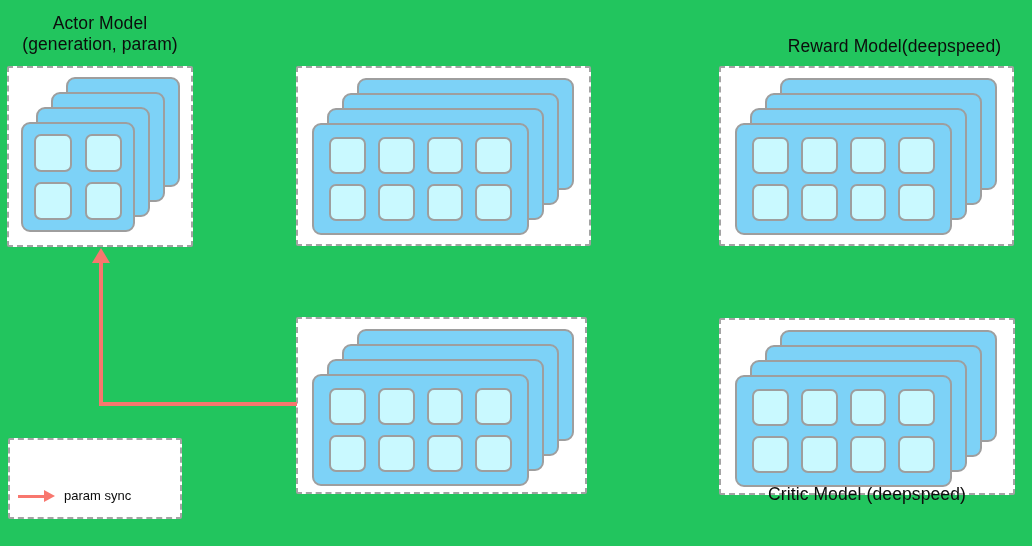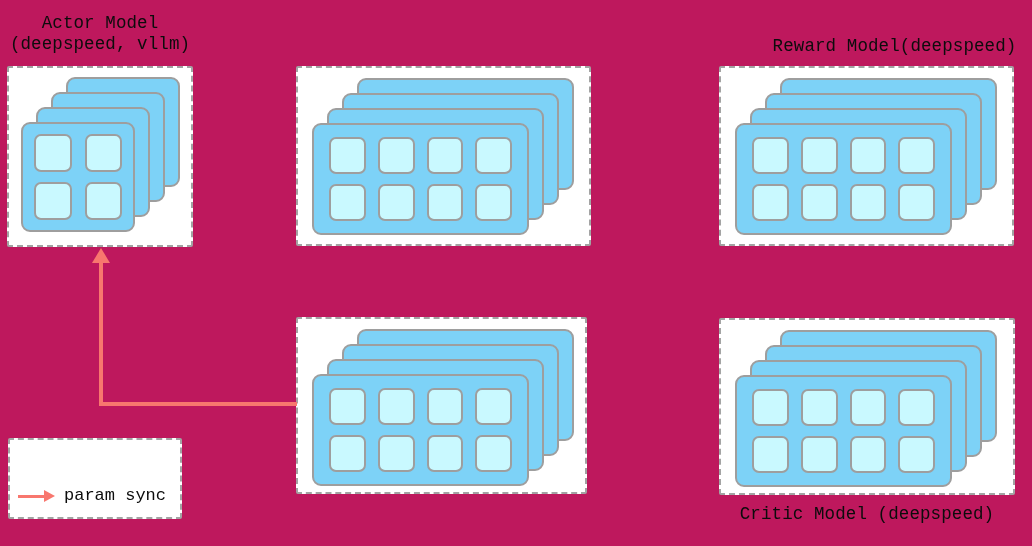--- a/index.html
+++ b/index.html
@@ -13,23 +13,22 @@
   * { margin: 0; padding: 0; box-sizing: border-box; }
   html, body { background: #ffffff; }
   body {
     font-family: "Liberation Sans", "DejaVu Sans", sans-serif;
     color: var(--c-text);
   }
   .canvas {
     position: relative;
     width: 1032px;
     height: 546px;
-    background: #be185d;
+    background: #22c55e;
     overflow: hidden;
-    font-family: Liberation Mono, monospace;
   }
   .model-title {
     position: absolute;
     text-align: center;
     font-size: 17.5px;
     line-height: 21px;
     color: var(--c-text);
     letter-spacing: 0.1px;
   }
   .model-title span { display: block; }
@@ -67,33 +66,33 @@
   }
   .arrow-head-right {
     position: absolute;
     width: 0; height: 0;
     border-top: 6px solid transparent;
     border-bottom: 6px solid transparent;
     border-left: 11px solid var(--c-arrow);
   }
   .legend-label {
     position: absolute;
-    font-size: 17px;
+    font-size: 13px;
     line-height: 20px;
     color: var(--c-text);
   }
 </style>
 </head>
 <body>
 
 <div class="canvas">
 
   <div class="model-title" style="left:2px; top:13px; width:196px;">
     <span>Actor Model</span>
-    <span>(deepspeed, vllm)</span>
+    <span>(generation, param)</span>
   </div>
   <div class="dashed-box" style="left:7px; top:66px; width:186px; height:181px;">
     <div class="stack small" style="left:12px; top:9px; width:159px; height:155px;">
         <div class="gpu-card" style="left: 45px; top: 0px;"></div>
         <div class="gpu-card" style="left: 30px; top: 15px;"></div>
         <div class="gpu-card" style="left: 15px; top: 30px;"></div>
         <div class="gpu-card front" style="left: 0px; top: 45px; grid-template-columns: repeat(2, 1fr); grid-template-rows: repeat(2, 1fr);">
           <div class="gpu-square"></div>
           <div class="gpu-square"></div>
           <div class="gpu-square"></div>
@@ -169,21 +168,21 @@
           <div class="gpu-square"></div>
           <div class="gpu-square"></div>
           <div class="gpu-square"></div>
           <div class="gpu-square"></div>
           <div class="gpu-square"></div>
           <div class="gpu-square"></div>
           <div class="gpu-square"></div>
         </div>
       </div>
   </div>
-  <div class="model-title" style="left:719px; top:504px; width:296px;">
+  <div class="model-title" style="left:719px; top:484px; width:296px;">
     <span>Critic Model (deepspeed)</span>
   </div>
 
   <div class="arrow-head-up" style="left:92px; top:248px;"></div>
   <div class="arrow-seg" style="left:99px; top:261px; width:4px; height:143px;"></div>
   <div class="arrow-seg" style="left:99px; top:402px; width:198px; height:4px;"></div>
 
   <div class="dashed-box" style="left:8px; top:438px; width:174px; height:81px;">
     <div class="arrow-seg" style="left:8px; top:55px; width:27px; height:3px;"></div>
     <div class="arrow-head-right" style="left:34px; top:50px;"></div>

